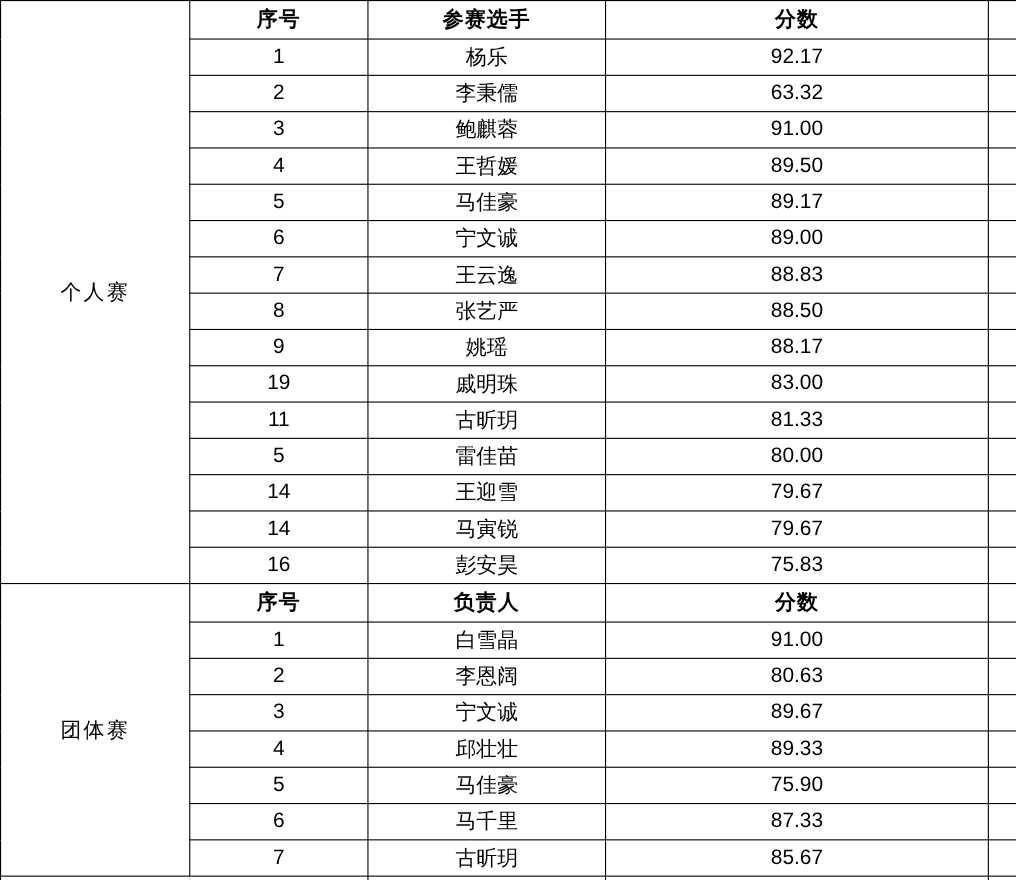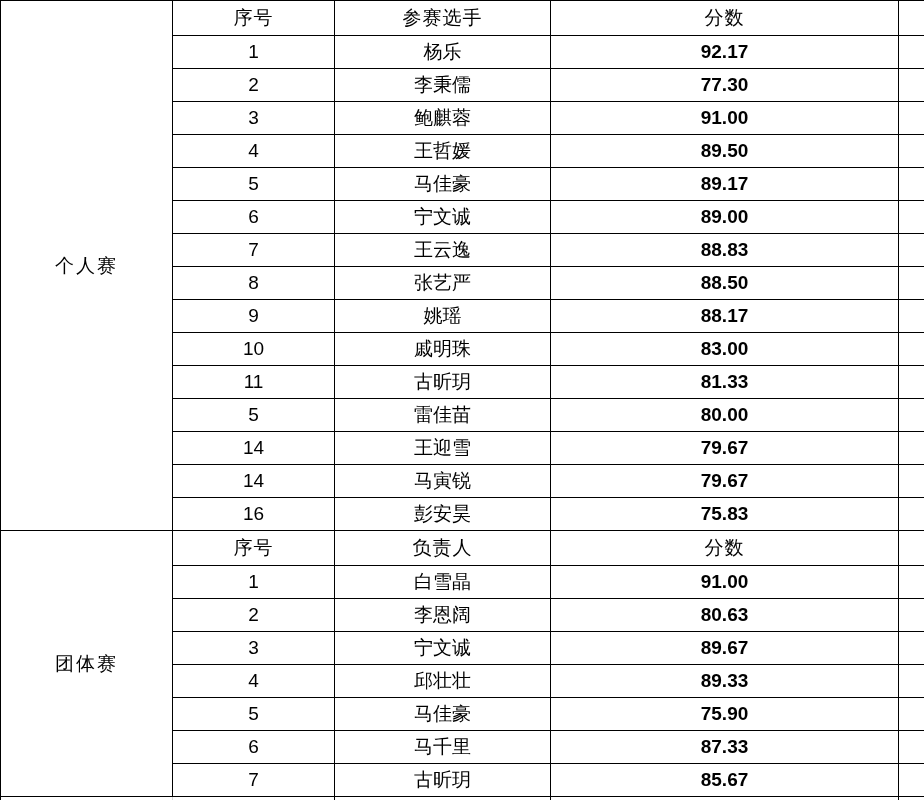--- a/index.html
+++ b/index.html
@@ -47,26 +47,26 @@
     border-bottom: 1px solid #d8d8d8;
     background: #ffffff;
   }
 
   .cat-cell {
     font-weight: normal;
     font-size: 21px;
     letter-spacing: 2px;
   }
   .hdr {
-    font-weight: normal;
+    font-weight: bold;
     font-size: 21px;
     letter-spacing: 1px;
   }
   .score {
-    font-weight: bold;
+    font-weight: normal;
     font-size: 20px;
   }
   .idx {
     font-size: 19px;
   }
   .pname {
     font-size: 20px;
     font-family: Liberation Mono, monospace;
   }
   tr.hdr-row td { height: 34px; }
@@ -101,21 +101,21 @@
         </tr>
         <tr>
           <td class="idx">1</td>
           <td class="pname">杨乐</td>
           <td class="score">92.17</td>
           <td class="tail"></td>
         </tr>
         <tr>
           <td class="idx">2</td>
           <td class="pname">李秉儒</td>
-          <td class="score">77.30</td>
+          <td class="score">63.32</td>
           <td class="tail"></td>
         </tr>
         <tr>
           <td class="idx">3</td>
           <td class="pname">鲍麒蓉</td>
           <td class="score">91.00</td>
           <td class="tail"></td>
         </tr>
         <tr>
           <td class="idx">4</td>
@@ -147,21 +147,21 @@
           <td class="score">88.50</td>
           <td class="tail"></td>
         </tr>
         <tr>
           <td class="idx">9</td>
           <td class="pname">姚瑶</td>
           <td class="score">88.17</td>
           <td class="tail"></td>
         </tr>
         <tr>
-          <td class="idx">10</td>
+          <td class="idx">19</td>
           <td class="pname">戚明珠</td>
           <td class="score">83.00</td>
           <td class="tail"></td>
         </tr>
         <tr>
           <td class="idx">11</td>
           <td class="pname">古昕玥</td>
           <td class="score">81.33</td>
           <td class="tail"></td>
         </tr>

